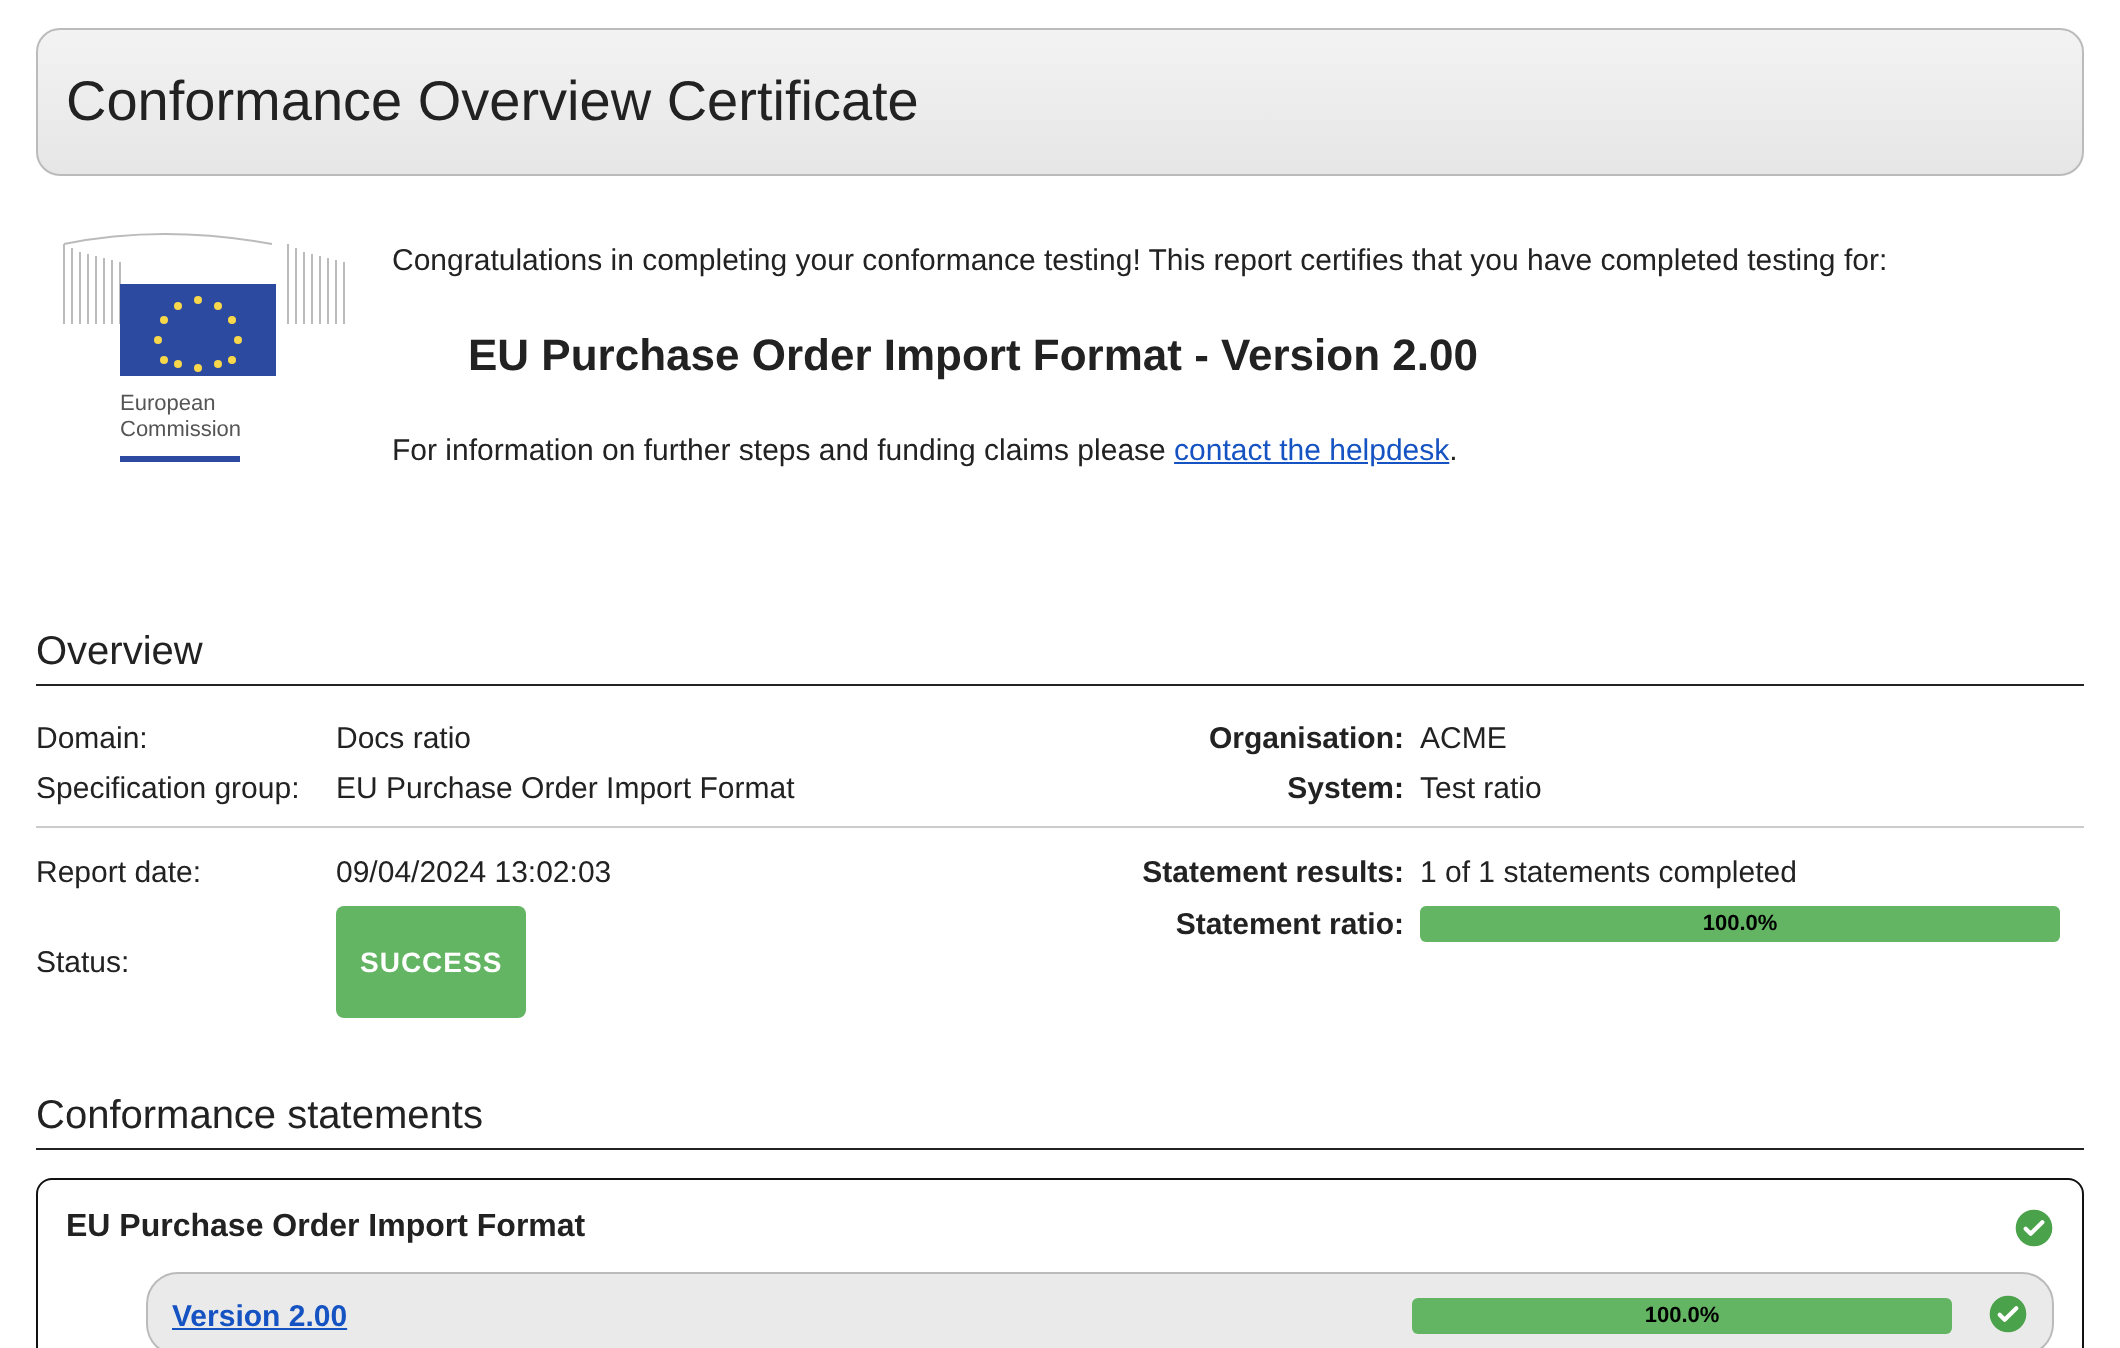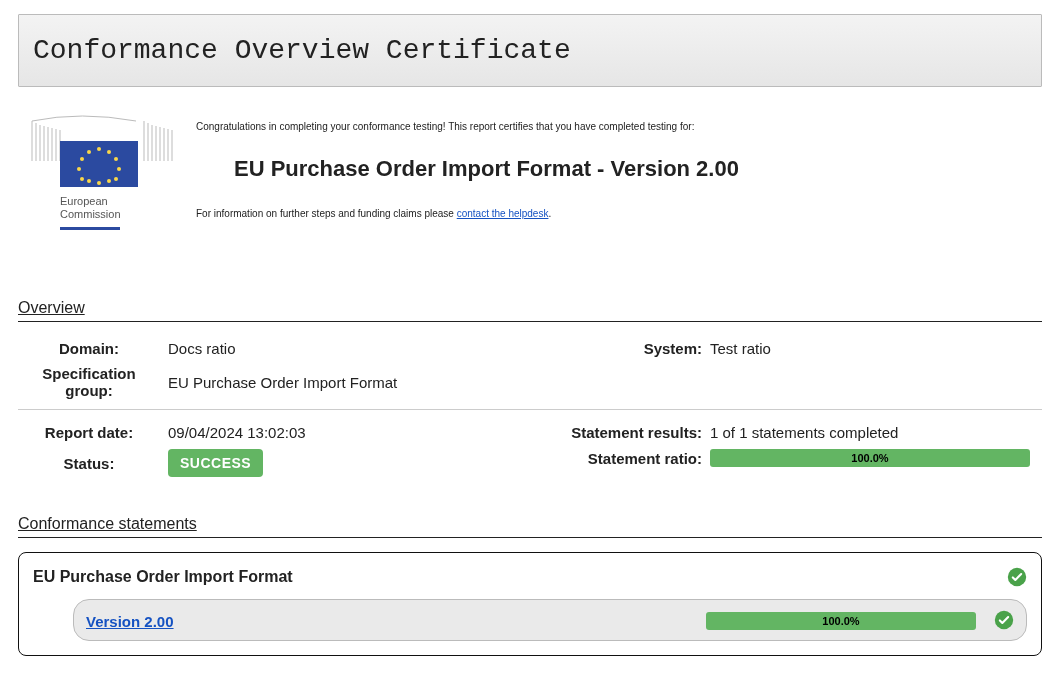--- a/index.html
+++ b/index.html
@@ -1,51 +1,50 @@
 <!DOCTYPE html>
 <html><head>
   <meta charset="utf-8">
   <style>
     * { box-sizing: border-box; margin: 0; padding: 0; }
     body { font-family: Arial, Helvetica, sans-serif; color: #222; background: #fff; padding: 14px 18px; width: 1060px; }
     .cert-title {
       background: linear-gradient(#f3f3f3, #e6e6e6);
       border: 1px solid #bbb;
-      border-radius: 1px;
+      border-radius: 12px;
       padding: 20px 14px;
       font-size: 28px;
       font-weight: 400;
       margin-bottom: 24px;
-      font-family: Liberation Mono, monospace;
     }
     .header-row {
       display: flex;
       align-items: flex-start;
       gap: 20px;
       margin-left: 8px;
       margin-bottom: 60px;
     }
     .logo-box { width: 150px; flex-shrink: 0; }
     .logo-svg { width: 150px; height: auto; display: block; }
     .logo-text { font-size: 11px; color: #555; line-height: 1.2; margin-top: 4px; margin-left: 34px; }
     .logo-underline { height: 3px; background: #2b4aa0; width: 60px; margin-top: 6px; margin-left: 34px; }
     .header-text { flex: 1; padding-top: 8px; }
-    .header-text p { margin-bottom: 18px; line-height: 1.5; font-size: 10px; }
+    .header-text p { margin-bottom: 18px; line-height: 1.5; font-size: 15px; }
     .header-text p.intro { margin-bottom: 22px; }
     .header-text h2 { font-size: 22px; font-weight: bold; margin: 0 0 24px 38px; }
     .header-text a { color: #1552c2; text-decoration: underline; }
-    .section-h { font-size: 16px; font-weight: 400; margin-bottom: 4px; text-decoration: underline; }
+    .section-h { font-size: 20px; font-weight: 400; margin-bottom: 4px; }
     .section-rule { border: none; border-top: 1px solid #222; margin-bottom: 14px; }
     .section-rule-light { border: none; border-top: 1px solid #ccc; margin: 4px 0 10px 0; }
     .overview-grid { display: grid; grid-template-columns: 1fr 1fr; column-gap: 40px; margin-bottom: 6px; }
     .kv { display: flex; align-items: center; padding: 4px 0; }
-    .kv-l { width: 150px; text-align: center; font-weight: bold; font-size: 15px; padding-right: 8px; }
+    .kv-l { width: 150px; text-align: left; font-weight: normal; font-size: 15px; padding-right: 8px; }
     .kv-v { font-size: 15px; flex: 1; }
     .kv-l2 { width: 160px; text-align: right; font-weight: bold; font-size: 15px; padding-right: 8px; }
-    .badge-success { display: inline-block; background: #63b563; color: #fff; font-weight: bold; font-size: 14px; padding: 6px 12px; border-radius: 4px; letter-spacing: 0.5px; }
+    .badge-success { display: inline-block; background: #63b563; color: #fff; font-weight: bold; font-size: 14px; padding: 20px 12px; border-radius: 4px; letter-spacing: 0.5px; }
     .progress { background: #63b563; color: #000000; font-weight: bold; font-size: 11px; text-align: center; padding: 3px 0; border-radius: 3px; width: 100%; }
     .stmt-box { border: 1px solid #111; border-radius: 8px; padding: 14px; margin-top: 4px; }
     .stmt-hdr { display: flex; align-items: center; justify-content: space-between; font-weight: bold; font-size: 16px; margin-bottom: 12px; }
     .check-icon svg { width: 20px; height: 20px; display: block; }
     .stmt-sub {
       border: 1px solid #bbb;
       background: #eaeaea;
       border-radius: 16px;
       padding: 10px 12px;
       display: flex;
@@ -131,20 +130,24 @@
       <div class="kv-l">Domain:</div>
       <div class="kv-v">Docs ratio</div>
     </div>
     <div class="kv">
       <div class="kv-l">Specification group:</div>
       <div class="kv-v">EU Purchase Order Import Format</div>
     </div>
   </div>
   <div>
     <div class="kv">
+      <div class="kv-l2">Organisation:</div>
+      <div class="kv-v">ACME</div>
+    </div>
+    <div class="kv">
       <div class="kv-l2">System:</div>
       <div class="kv-v">Test ratio</div>
     </div>
   </div>
 </div>
 
 <hr class="section-rule-light">
 
 <div class="overview-grid">
   <div>

